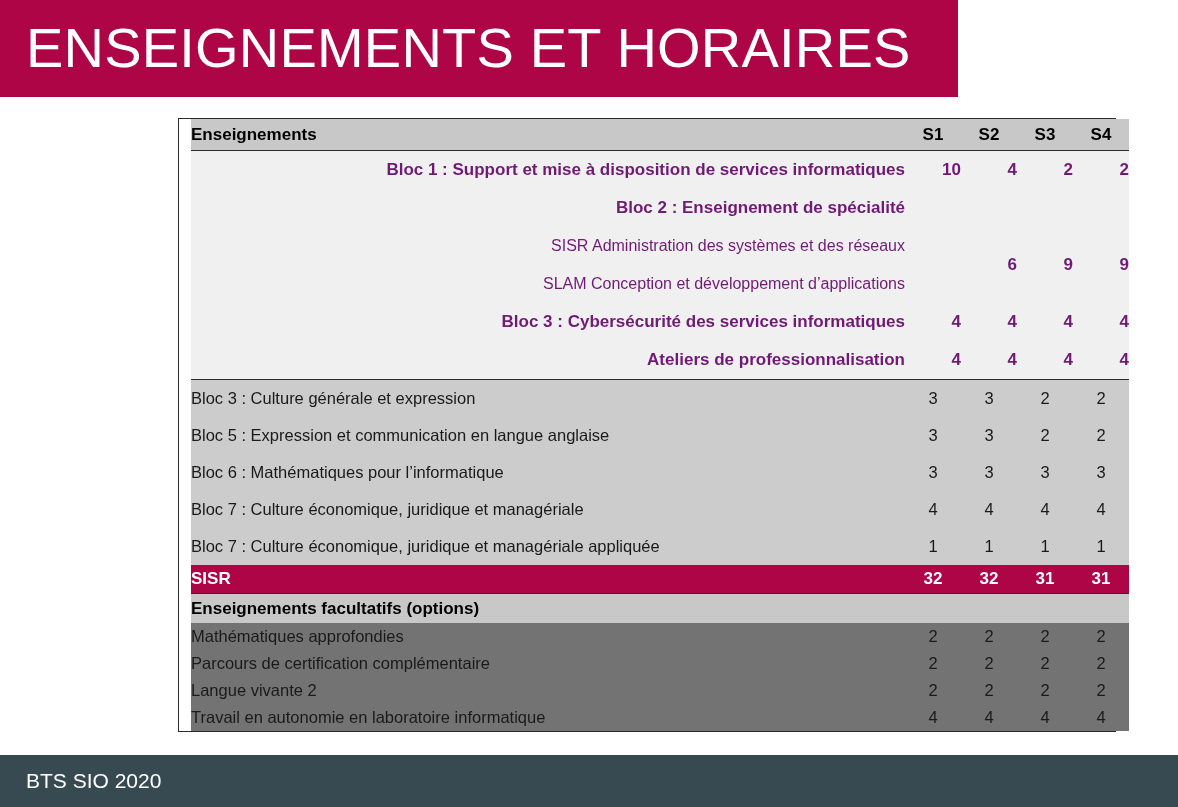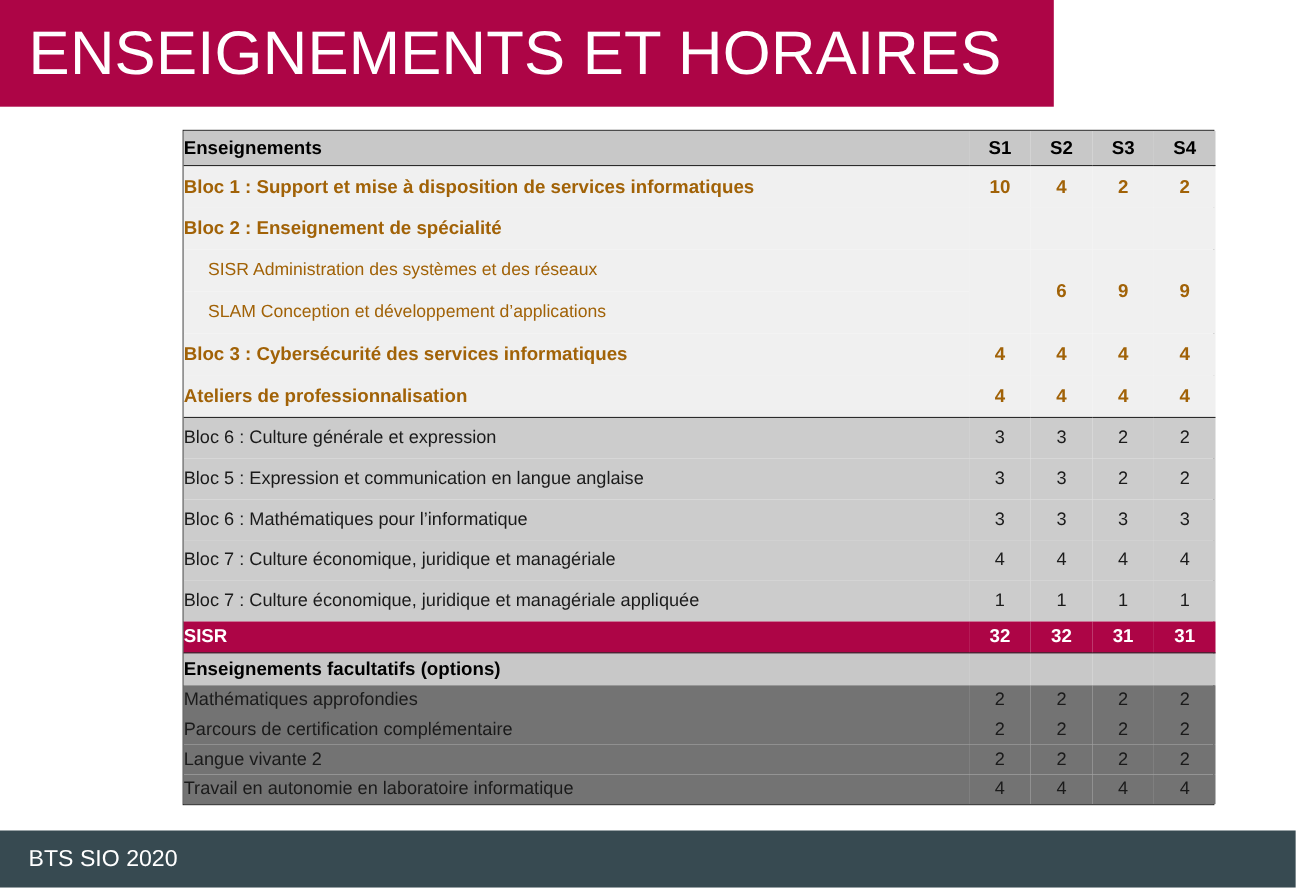--- a/index.html
+++ b/index.html
@@ -35,26 +35,27 @@
     font-weight: 400;
     color: #ffffff;
     letter-spacing: 0.2px;
     white-space: nowrap;
     font-family: "Liberation Sans", sans-serif;
   }
 
   
   .table-wrap {
     position: absolute;
-    left: 166px;
+    left: 178px;
     top: 118px;
     width: 938px;
     border: 1px solid #2b2b2b;
     box-sizing: border-box;
     background: #ffffff;
+    padding-left: 12px;
   }
   table.sched {
     width: 100%;
     border-collapse: collapse;
     table-layout: fixed;
     font-family: "Liberation Sans", sans-serif;
   }
   table.sched col.c-label { width: 714px; }
   table.sched col.c-num   { width: 56px; }
 
@@ -78,23 +79,24 @@
     height: 31px;
     font-size: 17px;
     font-weight: bold;
     color: #000000;
     border-bottom: 1px solid #2b2b2b;
   }
 
   
   tr.lite > td {
     background: #f0f0f0;
-    color: #a16207;
+    color: #701a75;
     font-size: 17px;
     height: 38px;
+    text-align: right;
   }
   tr.lite.bold > td { font-weight: bold; }
   tr.lite.sub > td.cell-label {
     font-weight: normal;
     padding-left: 22px;
     font-size: 16px;
   }
   tr.lite.endsec > td {
     border-bottom: 1px solid #2b2b2b;
   }
@@ -219,21 +221,21 @@
 
       <tr class="lite bold endsec">
         <td class="cell-label">Ateliers de professionnalisation</td>
         <td class="cell-num">4</td>
         <td class="cell-num">4</td>
         <td class="cell-num">4</td>
         <td class="cell-num">4</td>
       </tr>
 
       <tr class="mid">
-        <td class="cell-label">Bloc 6 : Culture générale et expression</td>
+        <td class="cell-label">Bloc 3 : Culture générale et expression</td>
         <td class="cell-num">3</td>
         <td class="cell-num">3</td>
         <td class="cell-num">2</td>
         <td class="cell-num">2</td>
       </tr>
 
       <tr class="mid">
         <td class="cell-label">Bloc 5 : Expression et communication en langue anglaise</td>
         <td class="cell-num">3</td>
         <td class="cell-num">3</td>

